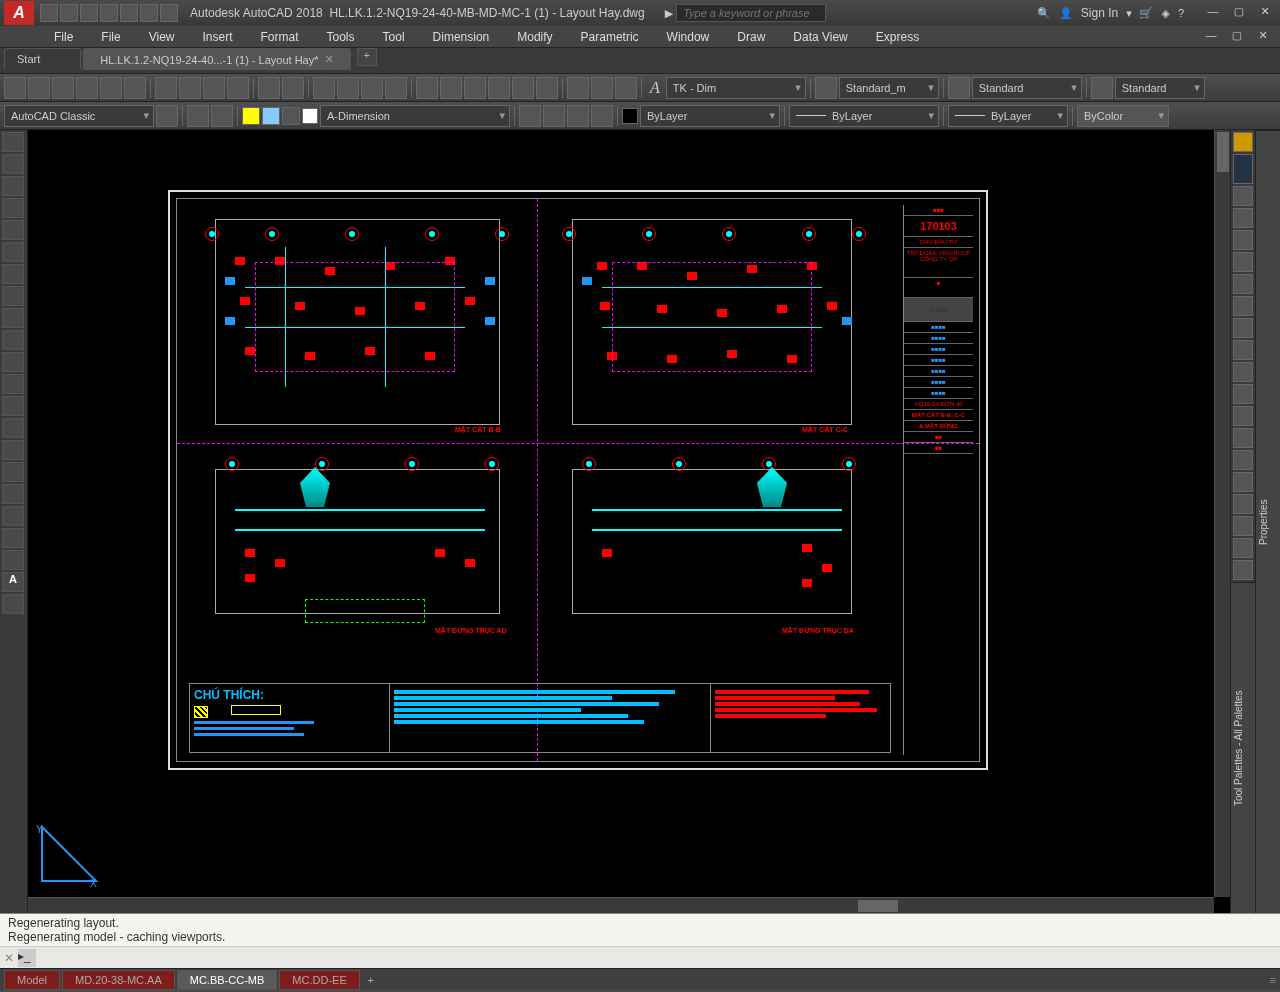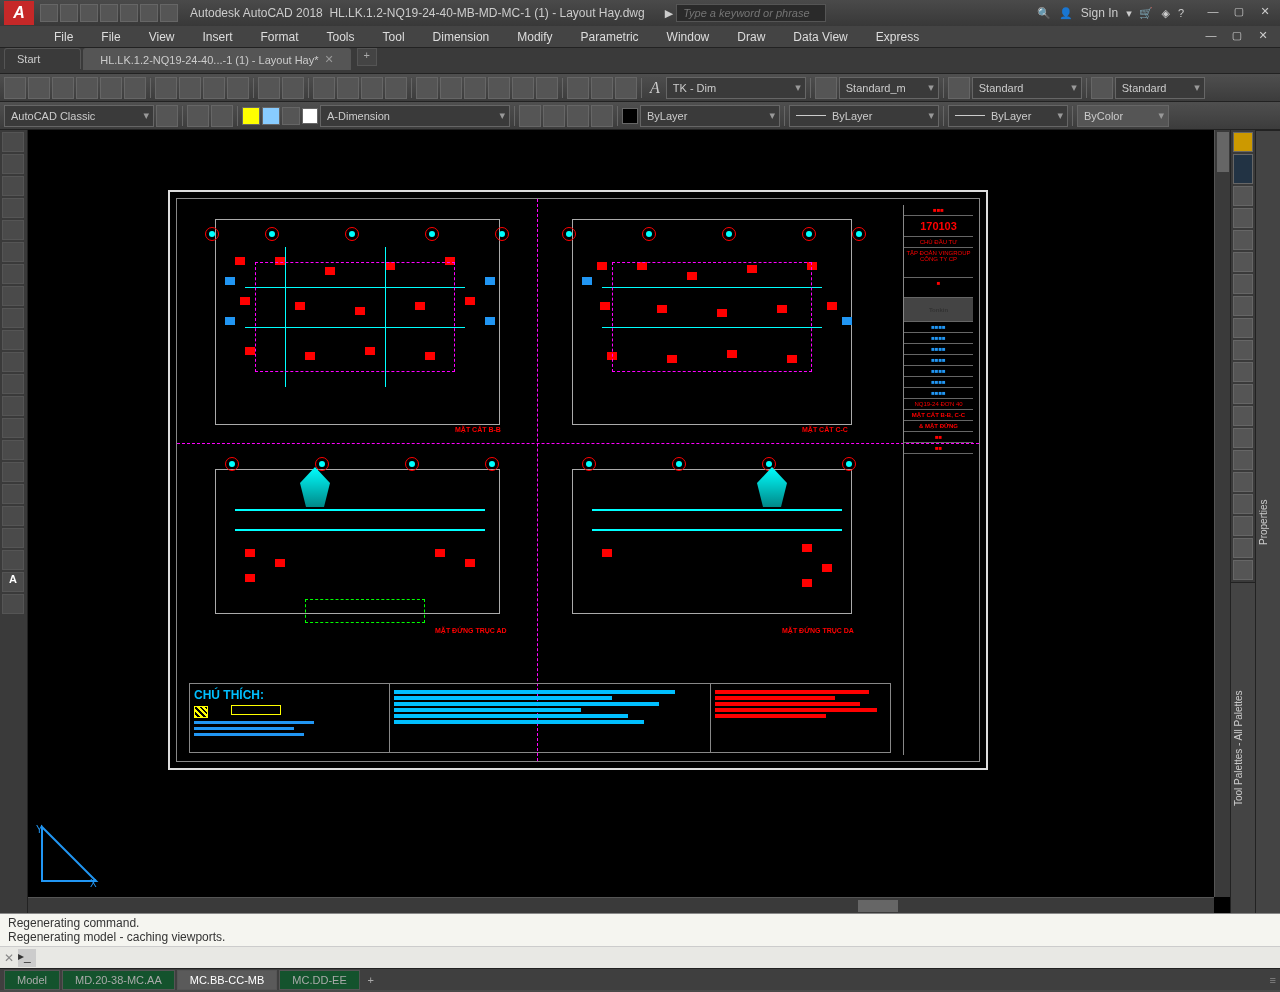--- a/index.html
+++ b/index.html
@@ -97,21 +97,21 @@
 
 
 .cmd-area { height:55px; background:#f5f5f0; border-top:1px solid #888; font-family:Consolas,monospace; font-size:12px; color:#333; }
 .cmd-hist { padding:2px 8px; white-space:pre; }
 .cmd-input-row { display:flex; align-items:center; background:#e8e8e4; border-top:1px solid #ccc; padding:2px 4px; }
 .cmd-icon { width:18px; height:18px; background:#ccc; margin-right:6px; }
 .cmd-input { flex:1; background:transparent; border:none; font-family:Consolas,monospace; font-size:12px; color:#888; font-style:italic; outline:none; }
 
 
 .layout-tabs { height:22px; background:#3f3f3f; display:flex; align-items:center; padding:0 4px; border-top:1px solid #222; }
-.ltab { padding:3px 12px; background:#14532d; border:1px solid #555; font-size:11px; color:#aaa; margin-right:2px; cursor:pointer; }
+.ltab { padding:3px 12px; background:#7f1d1d; border:1px solid #555; font-size:11px; color:#aaa; margin-right:2px; cursor:pointer; }
 .ltab.active { background:#5a5a5a; color:#fff; }
 .ltab-add { width:18px; text-align:center; color:#aaa; cursor:pointer; }
 
 
 .statusbar { height:26px; background:linear-gradient(#4a4a4a,#383838); display:flex; align-items:center; padding:0 6px; gap:4px; color:#ccc; font-size:11px; }
 </style>
 </head>
 <body>
 
 <div class="titlebar">
@@ -479,21 +479,21 @@
       </div>
       <div class="palette-tab" style="flex:1">Tool Palettes - All Palettes</div>
     </div>
     <div class="palette-col">
       <div class="palette-tab" style="flex:1">Properties</div>
     </div>
   </div>
 </div>
 
 <div class="cmd-area">
-  <div class="cmd-hist"><span>Regenerating command.</span>
+  <div class="cmd-hist"><span>Regenerating layout.</span>
 <span>Regenerating model - caching viewports.</span></div>
   <div class="cmd-input-row">
     <span style="color:#888;margin-right:4px">✕</span>
     <div class="cmd-icon">▸_</div>
   </div>
 </div>
 
 <div class="layout-tabs">
   <div class="ltab">Model</div>
   <div class="ltab">MD.20-38-MC.AA</div>

